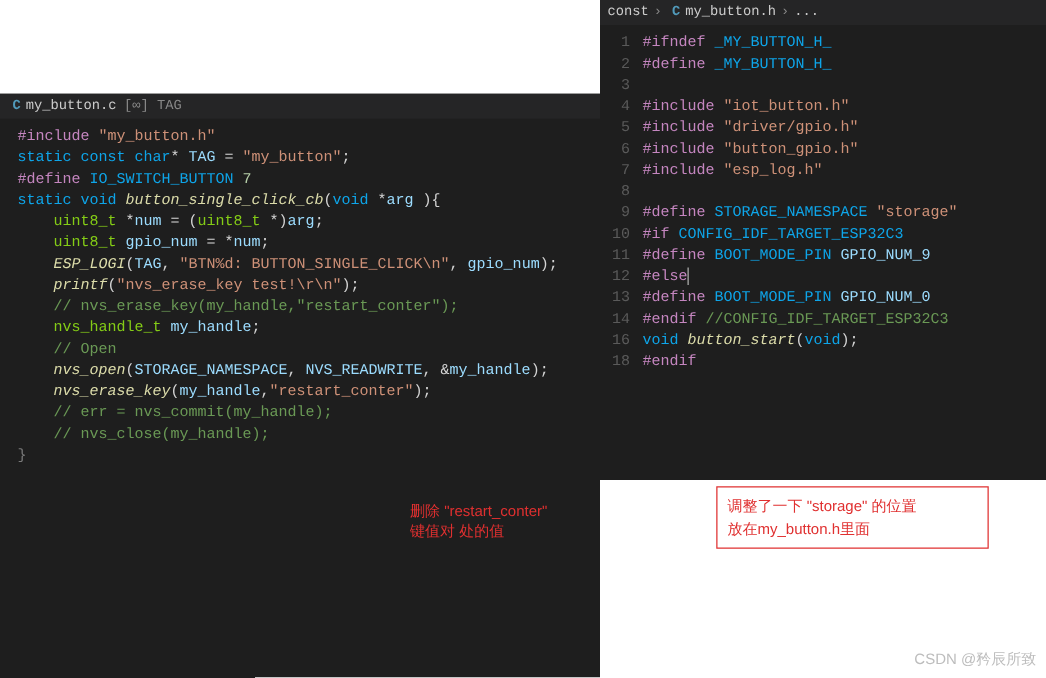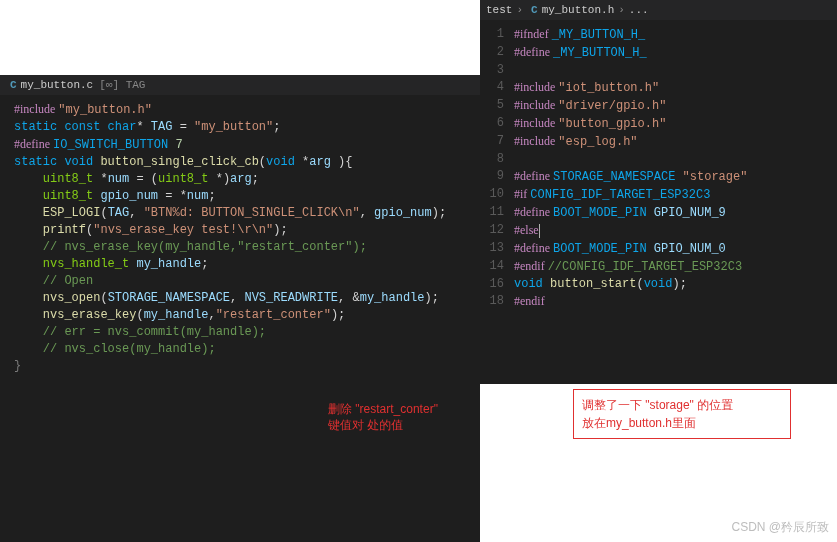--- a/index.html
+++ b/index.html
@@ -19,24 +19,24 @@
 .tab-icon { color: #519aba; margin: 0 4px; font-weight: bold; }
 .subtle { color: #888; margin-left: 6px; }
 .bc-sep { color: #888; margin: 0 4px; }
 
 .code { padding: 6px 6px 6px 0; line-height: 17px; font-size: 12px; white-space: pre; }
 .line { display: flex; }
 .lnno { width: 34px; text-align: right; color: #5a5a5a; padding-right: 10px; flex: 0 0 34px; user-select: none; }
 .ln { flex: 1; }
 
 
-.mg { color: #c586c0; font-family: Liberation Serif, serif; } 
+.mg { color: #c586c0; } 
 .bl { color: #0ea5e9; text-align: right; } 
 .st { color: #ce9178; } 
-.fn { color: #dcdcaa; } 
+.fn { color: #dcdcaa; font-style: italic; } 
 .vr { color: #9cdcfe; } 
 .cm { color: #6a9955; } 
 .ty { color: #84cc16; } 
 .nm { color: #b5cea8; } 
 .op { color: #d4d4d4; }
 .dim { color: #7a7a7a; }
 
 .cursor { display:inline-block; width:1px; height:14px; background:#aeafad; vertical-align:middle; }
 
 .redlabel { position: absolute; color: #e03030; font-size: 12px; font-family: 'Microsoft YaHei', sans-serif; line-height: 16px; }
@@ -55,21 +55,21 @@
   </div>
   <div class="code" id="left-code"><div class="line"><span style="width: 14px; flex: 0 0 14px;"></span><span class="ln"><span class="mg">#include </span><span class="st">"my_button.h"</span></span></div><div class="line"><span style="width: 14px; flex: 0 0 14px;"></span><span class="ln"><span class="op"></span></span></div><div class="line"><span style="width: 14px; flex: 0 0 14px;"></span><span class="ln"><span class="bl">static const char</span><span class="op">* </span><span class="vr">TAG</span><span class="op"> = </span><span class="st">"my_button"</span><span class="op">;</span></span></div><div class="line"><span style="width: 14px; flex: 0 0 14px;"></span><span class="ln"><span class="mg">#define </span><span class="bl">IO_SWITCH_BUTTON </span><span class="nm">7</span></span></div><div class="line"><span style="width: 14px; flex: 0 0 14px;"></span><span class="ln"><span class="op"></span></span></div><div class="line"><span style="width: 14px; flex: 0 0 14px;"></span><span class="ln"><span class="bl">static void </span><span class="fn">button_single_click_cb</span><span class="op">(</span><span class="bl">void </span><span class="op">*</span><span class="vr">arg</span><span class="op"> ){</span></span></div><div class="line"><span style="width: 14px; flex: 0 0 14px;"></span><span class="ln"><span class="op"></span></span></div><div class="line"><span style="width: 14px; flex: 0 0 14px;"></span><span class="ln"><span class="op">    </span><span class="ty">uint8_t</span><span class="op"> *</span><span class="vr">num</span><span class="op"> = (</span><span class="ty">uint8_t</span><span class="op"> *)</span><span class="vr">arg</span><span class="op">;</span></span></div><div class="line"><span style="width: 14px; flex: 0 0 14px;"></span><span class="ln"><span class="op">    </span><span class="ty">uint8_t</span><span class="op"> </span><span class="vr">gpio_num</span><span class="op"> = *</span><span class="vr">num</span><span class="op">;</span></span></div><div class="line"><span style="width: 14px; flex: 0 0 14px;"></span><span class="ln"><span class="op">    </span><span class="fn">ESP_LOGI</span><span class="op">(</span><span class="vr">TAG</span><span class="op">, </span><span class="st">"BTN%d: BUTTON_SINGLE_CLICK\n"</span><span class="op">, </span><span class="vr">gpio_num</span><span class="op">);</span></span></div><div class="line"><span style="width: 14px; flex: 0 0 14px;"></span><span class="ln"><span class="op">    </span><span class="fn">printf</span><span class="op">(</span><span class="st">"nvs_erase_key test!\r\n"</span><span class="op">);</span></span></div><div class="line"><span style="width: 14px; flex: 0 0 14px;"></span><span class="ln"><span class="op">    </span><span class="cm">// nvs_erase_key(my_handle,"restart_conter");</span></span></div><div class="line"><span style="width: 14px; flex: 0 0 14px;"></span><span class="ln"><span class="op">    </span><span class="ty">nvs_handle_t</span><span class="op"> </span><span class="vr">my_handle</span><span class="op">;</span></span></div><div class="line"><span style="width: 14px; flex: 0 0 14px;"></span><span class="ln"><span class="op"></span></span></div><div class="line"><span style="width: 14px; flex: 0 0 14px;"></span><span class="ln"><span class="op">    </span><span class="cm">// Open</span></span></div><div class="line"><span style="width: 14px; flex: 0 0 14px;"></span><span class="ln"><span class="op">    </span><span class="fn">nvs_open</span><span class="op">(</span><span class="vr">STORAGE_NAMESPACE</span><span class="op">, </span><span class="vr">NVS_READWRITE</span><span class="op">, &amp;</span><span class="vr">my_handle</span><span class="op">);</span></span></div><div class="line"><span style="width: 14px; flex: 0 0 14px;"></span><span class="ln"><span class="op"></span></span></div><div class="line"><span style="width: 14px; flex: 0 0 14px;"></span><span class="ln"><span class="op">    </span><span class="fn">nvs_erase_key</span><span class="op">(</span><span class="vr">my_handle</span><span class="op">,</span><span class="st">"restart_conter"</span><span class="op">);</span></span></div><div class="line"><span style="width: 14px; flex: 0 0 14px;"></span><span class="ln"><span class="op"></span></span></div><div class="line"><span style="width: 14px; flex: 0 0 14px;"></span><span class="ln"><span class="op">    </span><span class="cm">// err = nvs_commit(my_handle);</span></span></div><div class="line"><span style="width: 14px; flex: 0 0 14px;"></span><span class="ln"><span class="op"></span></span></div><div class="line"><span style="width: 14px; flex: 0 0 14px;"></span><span class="ln"><span class="op">    </span><span class="cm">// nvs_close(my_handle);</span></span></div><div class="line"><span style="width: 14px; flex: 0 0 14px;"></span><span class="ln"><span class="op"></span></span></div><div class="line"><span style="width: 14px; flex: 0 0 14px;"></span><span class="ln"><span class="dim">}</span></span></div></div>
   <div class="redlabel" style="left:328px; top:326px;">
     <span>删除 "restart_conter"</span><br>
     <span>键值对 处的值</span>
   </div>
 </div>
 
 <div class="pane right-pane">
   <div class="tabbar">
-    <span>test</span>
+    <span>const</span>
     <span class="bc-sep">›</span>
     <span class="tab-icon">C</span>
     <span>my_button.h</span>
     <span class="bc-sep">›</span>
     <span>...</span>
   </div>
   <div class="code" id="right-code"><div class="line"><span class="lnno">1</span><span class="ln"><span class="mg">#ifndef </span><span class="bl">_MY_BUTTON_H_</span></span></div><div class="line"><span class="lnno">2</span><span class="ln"><span class="mg">#define </span><span class="bl">_MY_BUTTON_H_</span></span></div><div class="line"><span class="lnno">3</span><span class="ln"><span class="op"></span></span></div><div class="line"><span class="lnno">4</span><span class="ln"><span class="mg">#include </span><span class="st">"iot_button.h"</span></span></div><div class="line"><span class="lnno">5</span><span class="ln"><span class="mg">#include </span><span class="st">"driver/gpio.h"</span></span></div><div class="line"><span class="lnno">6</span><span class="ln"><span class="mg">#include </span><span class="st">"button_gpio.h"</span></span></div><div class="line"><span class="lnno">7</span><span class="ln"><span class="mg">#include </span><span class="st">"esp_log.h"</span></span></div><div class="line"><span class="lnno">8</span><span class="ln"><span class="op"></span></span></div><div class="line"><span class="lnno">9</span><span class="ln"><span class="mg">#define </span><span class="bl">STORAGE_NAMESPACE </span><span class="st">"storage"</span></span></div><div class="line"><span class="lnno">10</span><span class="ln"><span class="mg">#if </span><span class="bl">CONFIG_IDF_TARGET_ESP32C3</span></span></div><div class="line"><span class="lnno">11</span><span class="ln"><span class="mg">#define </span><span class="bl">BOOT_MODE_PIN </span><span class="vr">GPIO_NUM_9</span></span></div><div class="line"><span class="lnno">12</span><span class="ln"><span class="mg">#else</span><span class="cursor"></span></span></div><div class="line"><span class="lnno">13</span><span class="ln"><span class="mg">#define </span><span class="bl">BOOT_MODE_PIN </span><span class="vr">GPIO_NUM_0</span></span></div><div class="line"><span class="lnno">14</span><span class="ln"><span class="mg">#endif </span><span class="cm">//CONFIG_IDF_TARGET_ESP32C3</span></span></div><div class="line"><span class="lnno"></span><span class="ln"><span class="op"></span></span></div><div class="line"><span class="lnno">16</span><span class="ln"><span class="bl">void </span><span class="fn">button_start</span><span class="op">(</span><span class="bl">void</span><span class="op">);</span></span></div><div class="line"><span class="lnno"></span><span class="ln"><span class="op"></span></span></div><div class="line"><span class="lnno">18</span><span class="ln"><span class="mg">#endif</span></span></div></div>
 </div>
 
 <div class="redbox" style="left:573px; top:389px; width:218px;">

